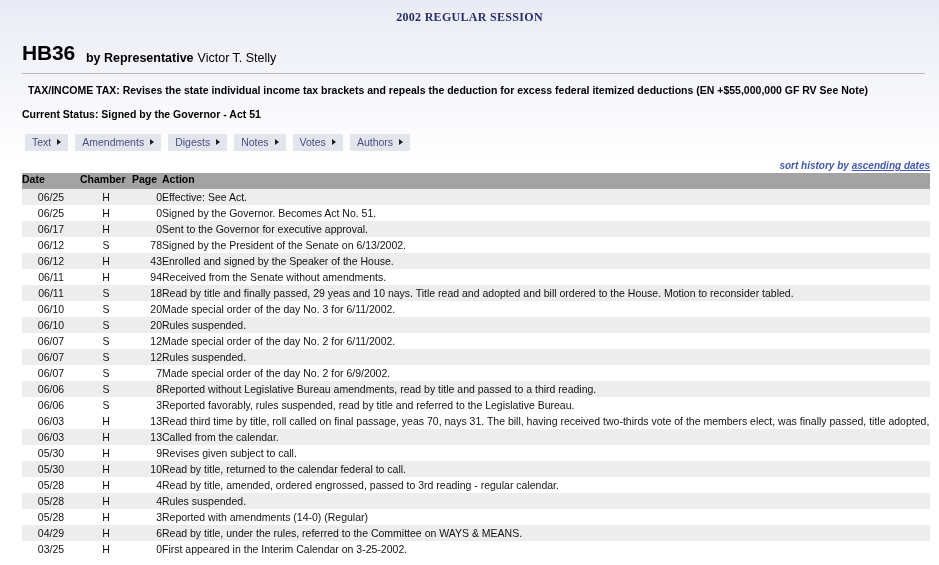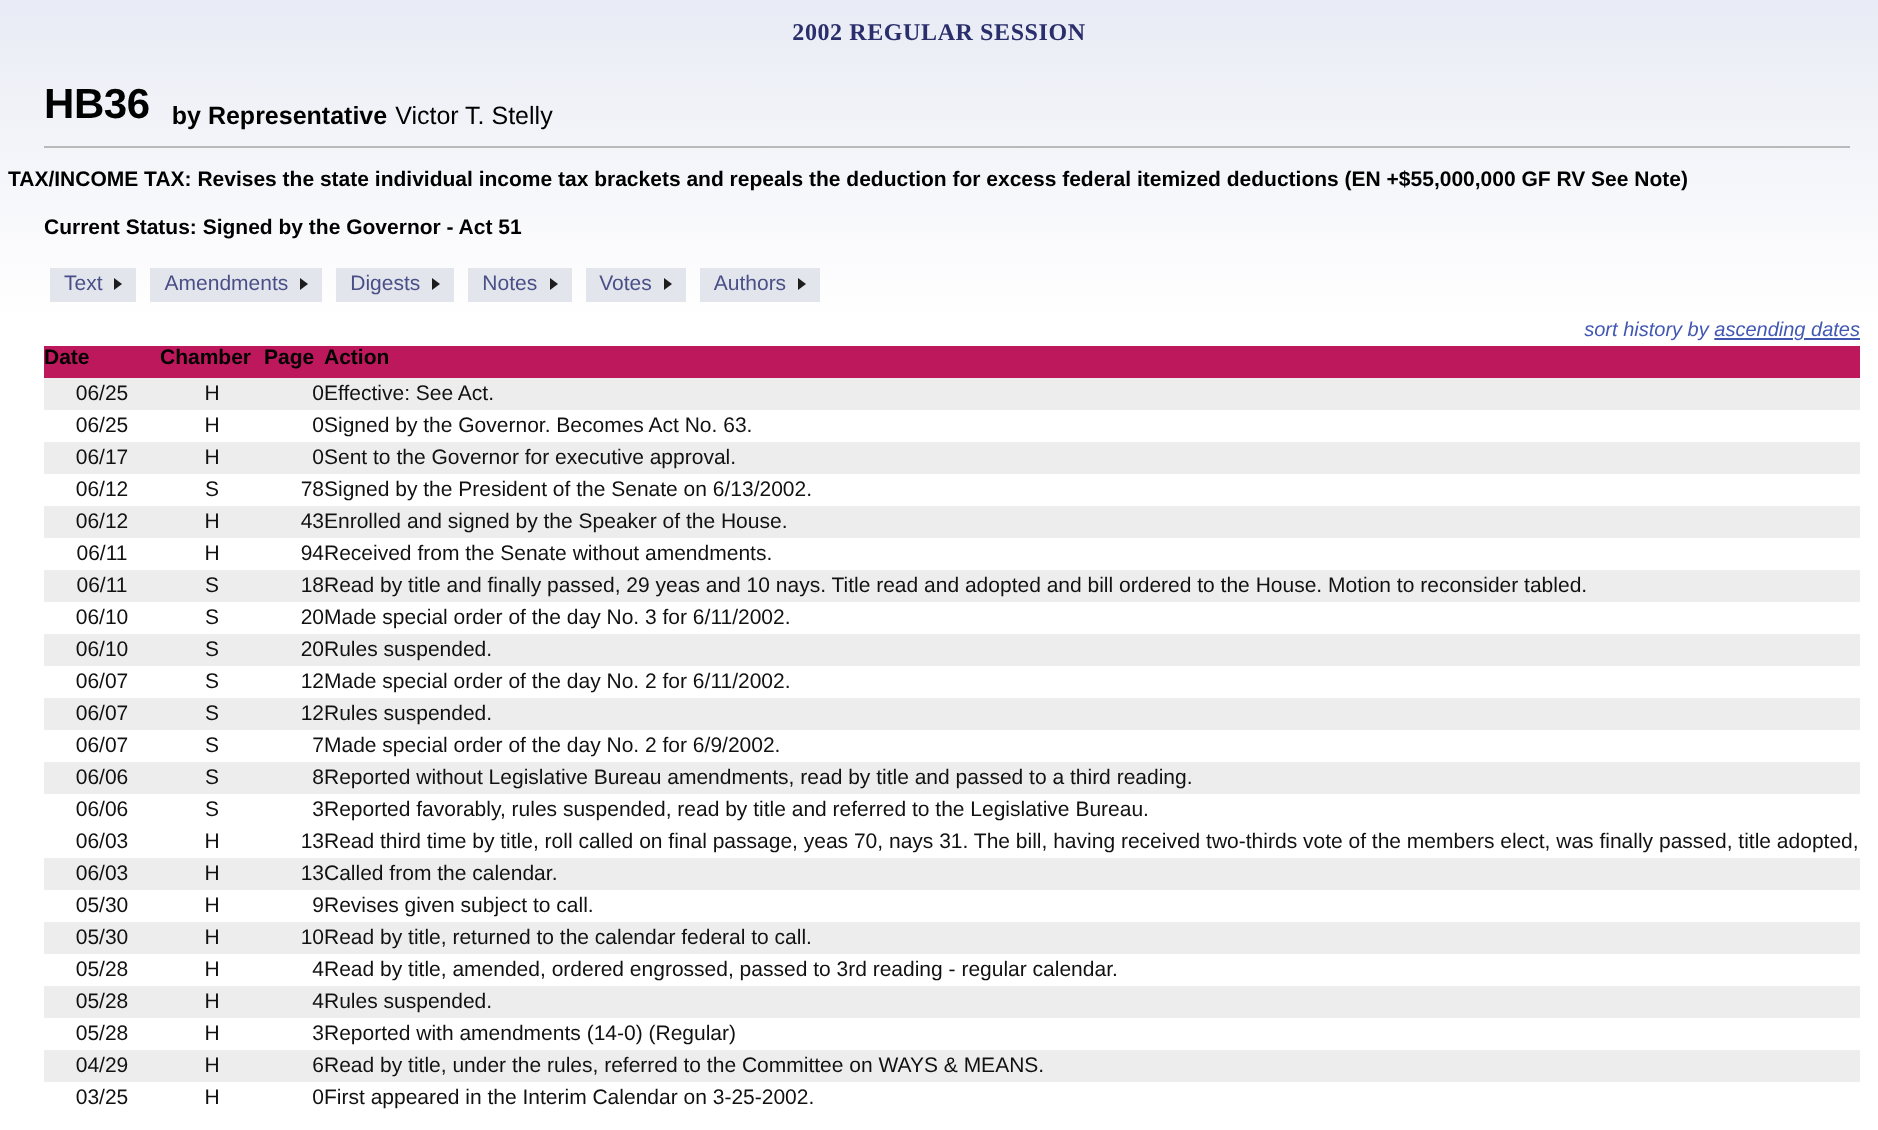--- a/index.html
+++ b/index.html
@@ -61,21 +61,21 @@
   .divider {
     height: 1px;
     background: #b9b9b9;
     margin: 2px 14px 0 22px;
   }
 
   .summary-line {
     font-size: 10.5px;
     font-weight: bold;
     color: #000000;
-    padding: 10px 0 0 4px;
+    padding: 10px 0 0 28px;
     white-space: nowrap;
   }
   .status-line {
     font-size: 10.5px;
     font-weight: bold;
     color: #000000;
     padding: 12px 0 0 22px;
   }
 
   
@@ -116,21 +116,21 @@
     border-collapse: collapse;
     table-layout: fixed;
     margin: 0;
   }
   table.history th {
     font-size: 10.5px;
     font-weight: bold;
     color: #000000;
     text-align: left;
     padding: 0 0 4px 0;
-    background: #be185d;
+    background: #a3a3a3;
     vertical-align: bottom;
   }
   table.history td {
     font-size: 10.5px;
     color: #111111;
     padding: 2px 0 2px 0;
     vertical-align: top;
     white-space: nowrap;
     overflow: hidden;
   }
@@ -158,20 +158,21 @@
     width: 908px;
   }
   .sort-note {
     position: absolute;
     right: 0;
     top: 0;
     font-size: 10px;
     font-style: italic;
     color: #4257b2;
     white-space: nowrap;
+    font-weight: bold;
   }
   .sort-link {
     font-style: italic;
     color: #4257b2;
     text-decoration: underline;
     cursor: pointer;
   }
 
   .table-inner { padding-left: 22px; }
 </style>
@@ -251,21 +252,21 @@
           <tr class="stripe">
             <td class="c-date">06/25</td>
             <td class="c-chamber">H</td>
             <td class="c-page">0</td>
             <td class="c-action">Effective: See Act.</td>
           </tr>
           <tr class="plain">
             <td class="c-date">06/25</td>
             <td class="c-chamber">H</td>
             <td class="c-page">0</td>
-            <td class="c-action">Signed by the Governor. Becomes Act No. 63.</td>
+            <td class="c-action">Signed by the Governor. Becomes Act No. 51.</td>
           </tr>
           <tr class="stripe">
             <td class="c-date">06/17</td>
             <td class="c-chamber">H</td>
             <td class="c-page">0</td>
             <td class="c-action">Sent to the Governor for executive approval.</td>
           </tr>
           <tr class="plain">
             <td class="c-date">06/12</td>
             <td class="c-chamber">S</td>

